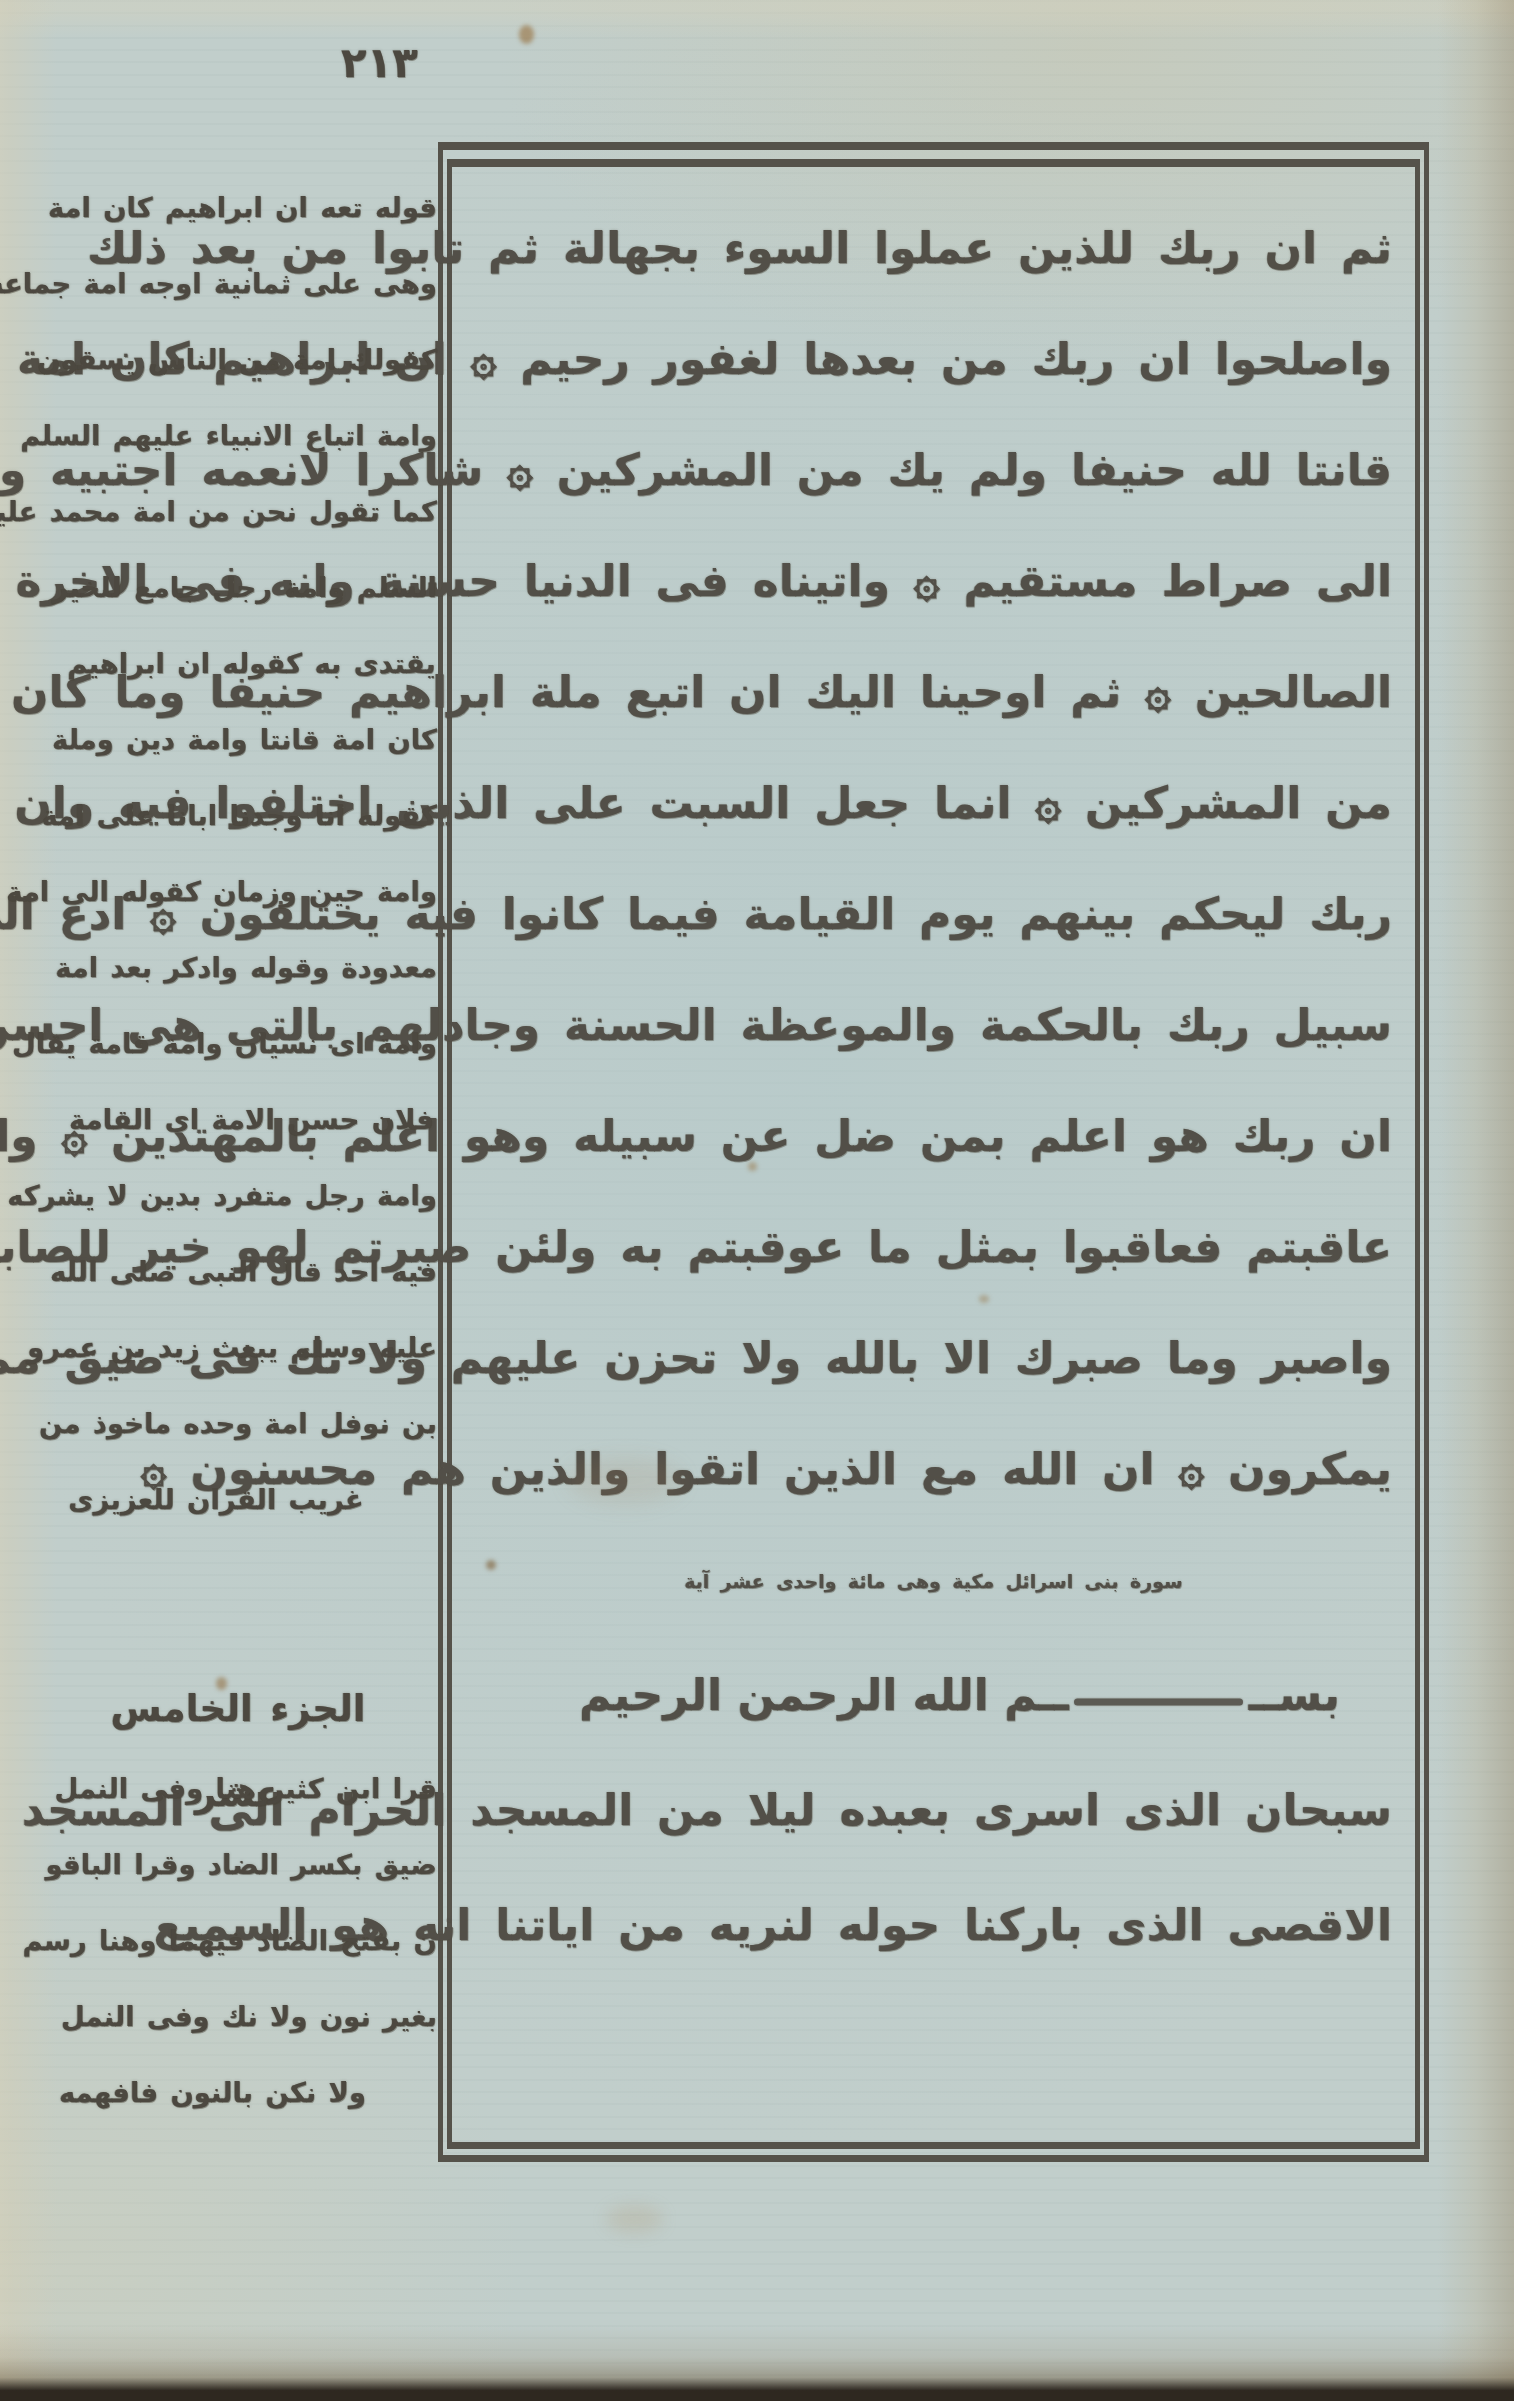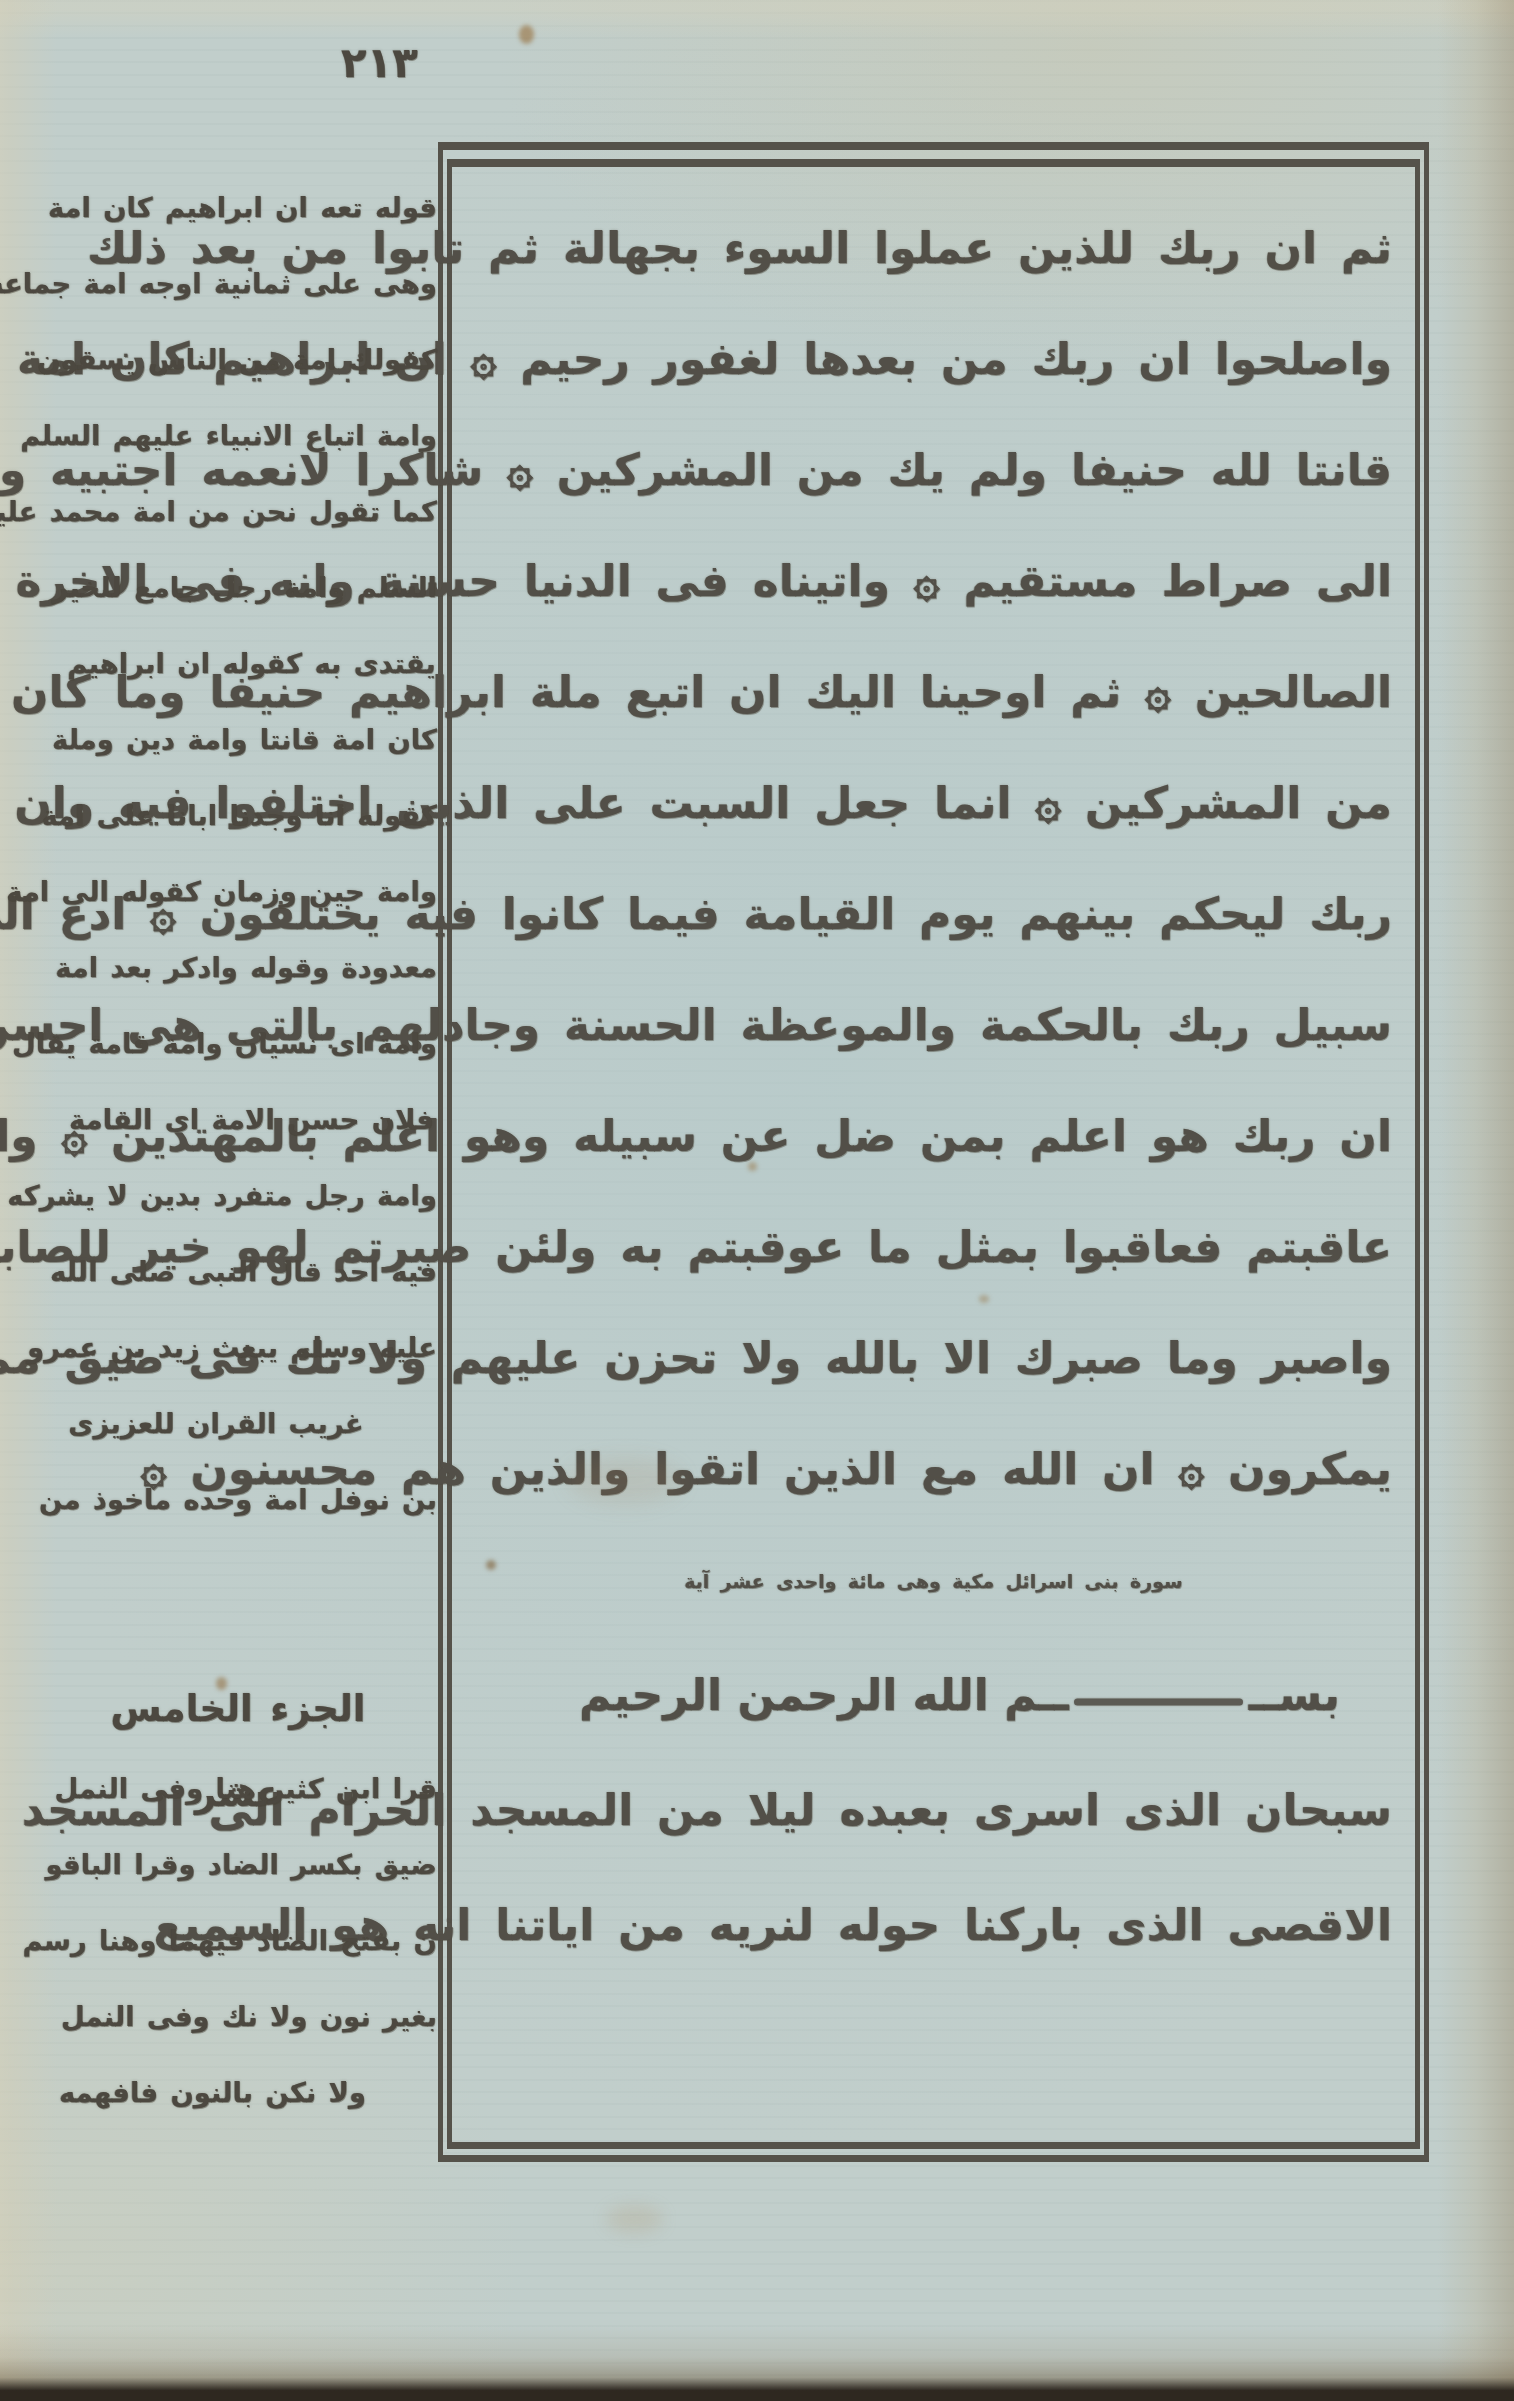--- a/index.html
+++ b/index.html
@@ -149,22 +149,22 @@
     <div class="mline ink">يقتدى به كقوله ان ابراهيم</div>
     <div class="mline ink">كان امة قانتا وامة دين وملة</div>
     <div class="mline ink">كقوله انا وجدنا ابانا على امة</div>
     <div class="mline ink">وامة حين وزمان كقوله الى امة</div>
     <div class="mline ink">معدودة وقوله وادكر بعد امة</div>
     <div class="mline ink">وامة اى نسيان وامة قامة يقال</div>
     <div class="mline ink">فلان حسن الامة اى القامة</div>
     <div class="mline ink">وامة رجل متفرد بدين لا يشركه</div>
     <div class="mline ink">فيه احد قال النبى صلى الله</div>
     <div class="mline ink">عليه وسلم يبعث زيد بن عمرو</div>
+    <div class="mline ink">بن نوفل امة وحده ماخوذ من</div>
     <div class="mline indent ink">غريب القران للعزيزى</div>
-    <div class="mline ink">بن نوفل امة وحده ماخوذ من</div>
 
     <div class="m-spacer"></div>
 
     <div class="juz-heading ink">الجزء الخامس عشر</div>
     <div class="mline ink">قرا ابن كثير هنا وفى النمل</div>
     <div class="mline ink">ضيق بكسر الضاد وقرا الباقو</div>
     <div class="mline ink">ن بفتح الضاد فيهما وهنا رسم</div>
     <div class="mline ink">بغير نون ولا نك وفى النمل</div>
     <div class="mline indent ink">ولا نكن بالنون فافهمه</div>
   </div>

